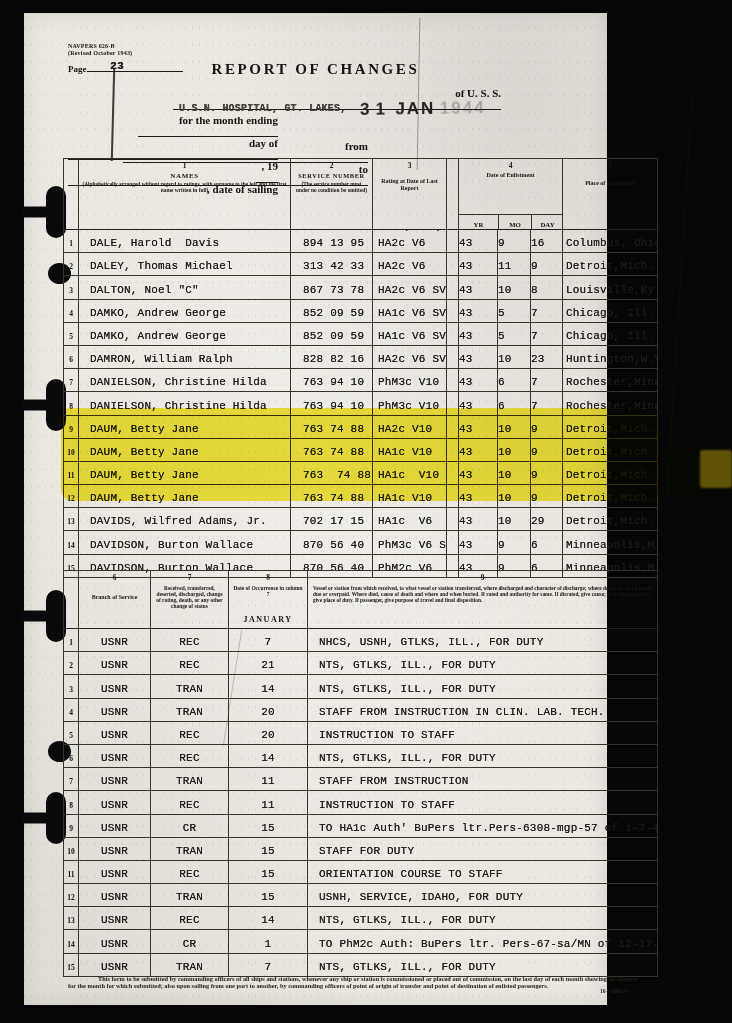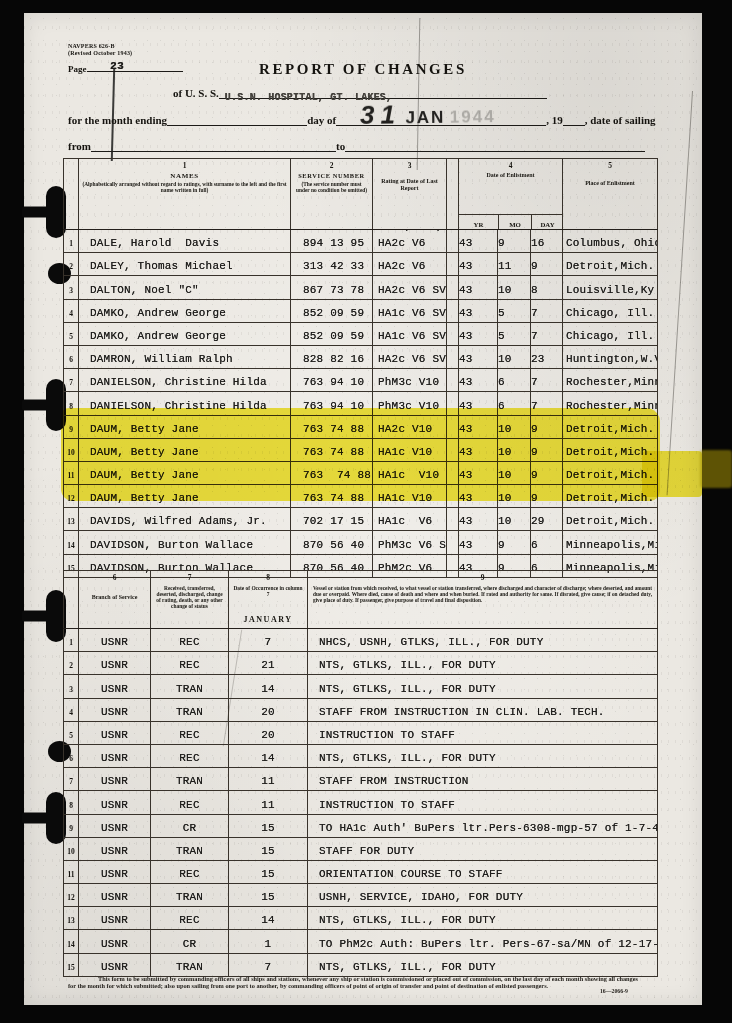--- a/index.html
+++ b/index.html
@@ -1,21 +1,21 @@
 <!DOCTYPE html>
 <html><head>
 <meta charset="utf-8">
 <style>
   * { margin:0; padding:0; box-sizing:border-box; }
   html,body { background:#060606; }
   .stage { position:relative; width:732px; height:1023px; background:#060606; overflow:hidden;
            font-family:"Liberation Serif","DejaVu Serif",serif; }
 
   
-  .paper { position:absolute; left:24px; top:13px; width:678px; height:992px;
+  .paper { position:absolute; left:24px; top:13px; width:583px; height:992px;
     background:
       radial-gradient(ellipse at 85% 6%, rgba(0,0,0,0.07), transparent 42%),
       radial-gradient(ellipse at 10% 95%, rgba(0,0,0,0.05), transparent 38%),
       radial-gradient(ellipse at 55% 45%, rgba(255,255,255,0.25), transparent 60%),
       #ebe8e2;
     box-shadow: inset 0 0 22px rgba(0,0,0,0.10); }
   .grain { position:absolute; inset:0; pointer-events:none; opacity:.55;
     background-image:
       radial-gradient(rgba(40,35,30,0.18) 0.5px, transparent 0.7px),
       radial-gradient(rgba(40,35,30,0.12) 0.5px, transparent 0.7px);
@@ -43,31 +43,31 @@
            text-shadow:0 0 0.6px rgba(25,25,25,0.85); }
 
   
   .stamp { position:absolute; left:44px; top:30px; font-size:6px; line-height:6.5px;
            letter-spacing:.2px; filter:blur(.2px); }
   .pageline { position:absolute; left:44px; top:50px; font-size:9px; }
   .pageline .rule { display:inline-block; width:96px; border-bottom:1.6px solid #1c1a17; height:9px; }
   .pg-num { position:absolute; left:42px; top:-4px; font-size:11.5px; }
   .title { position:absolute; left:0; right:0; top:48px; text-align:center;
            font-size:15px; letter-spacing:2.6px; }
-  .hline { position:absolute; display:flex; align-items:flex-end; font-size:11px; white-space:nowrap; }
+  .hline { position:absolute; display:flex; align-items:flex-end; font-size:11px; white-space:nowrap;flex-direction:column; }
   .hline .rule { display:inline-block; border-bottom:1.7px solid #1c1a17; height:11px; }
   .uss-line { left:149px; top:74px; }
   .uss-line .rule { width:328px; }
   .uss-line .typed { font-size:10px; color:#45423c; padding-left:6px; position:relative; top:2px; }
   .month-line { left:44px; top:101px; }
   .fromto-line { left:44px; top:127px; }
   .datestamp { position:absolute; left:336px; top:86px; z-index:2;
       font-family:"Liberation Sans","DejaVu Sans",sans-serif; font-weight:bold; color:#22211f;
       transform:rotate(-0.8deg); filter:blur(.2px); white-space:nowrap; }
-  .datestamp .d { font-size:26px; letter-spacing:6px;font-style:italic; }
+  .datestamp .d { font-size:17px; letter-spacing:6px; }
   .datestamp .m { font-size:17px; letter-spacing:2px; }
   .datestamp .y { font-size:17px; letter-spacing:2px; opacity:.28; }
 
   
   table { position:absolute; left:39px; width:594px; border-collapse:collapse; table-layout:fixed; }
   .t1 { top:145px; }
   .t2 { top:557px; }
   th, td { border:1px solid #38322b; vertical-align:bottom; overflow:hidden; }
   table { border:1.6px solid #2c2722; }
   thead th { border-bottom:1.8px solid #241f1b; vertical-align:top; text-align:center;

